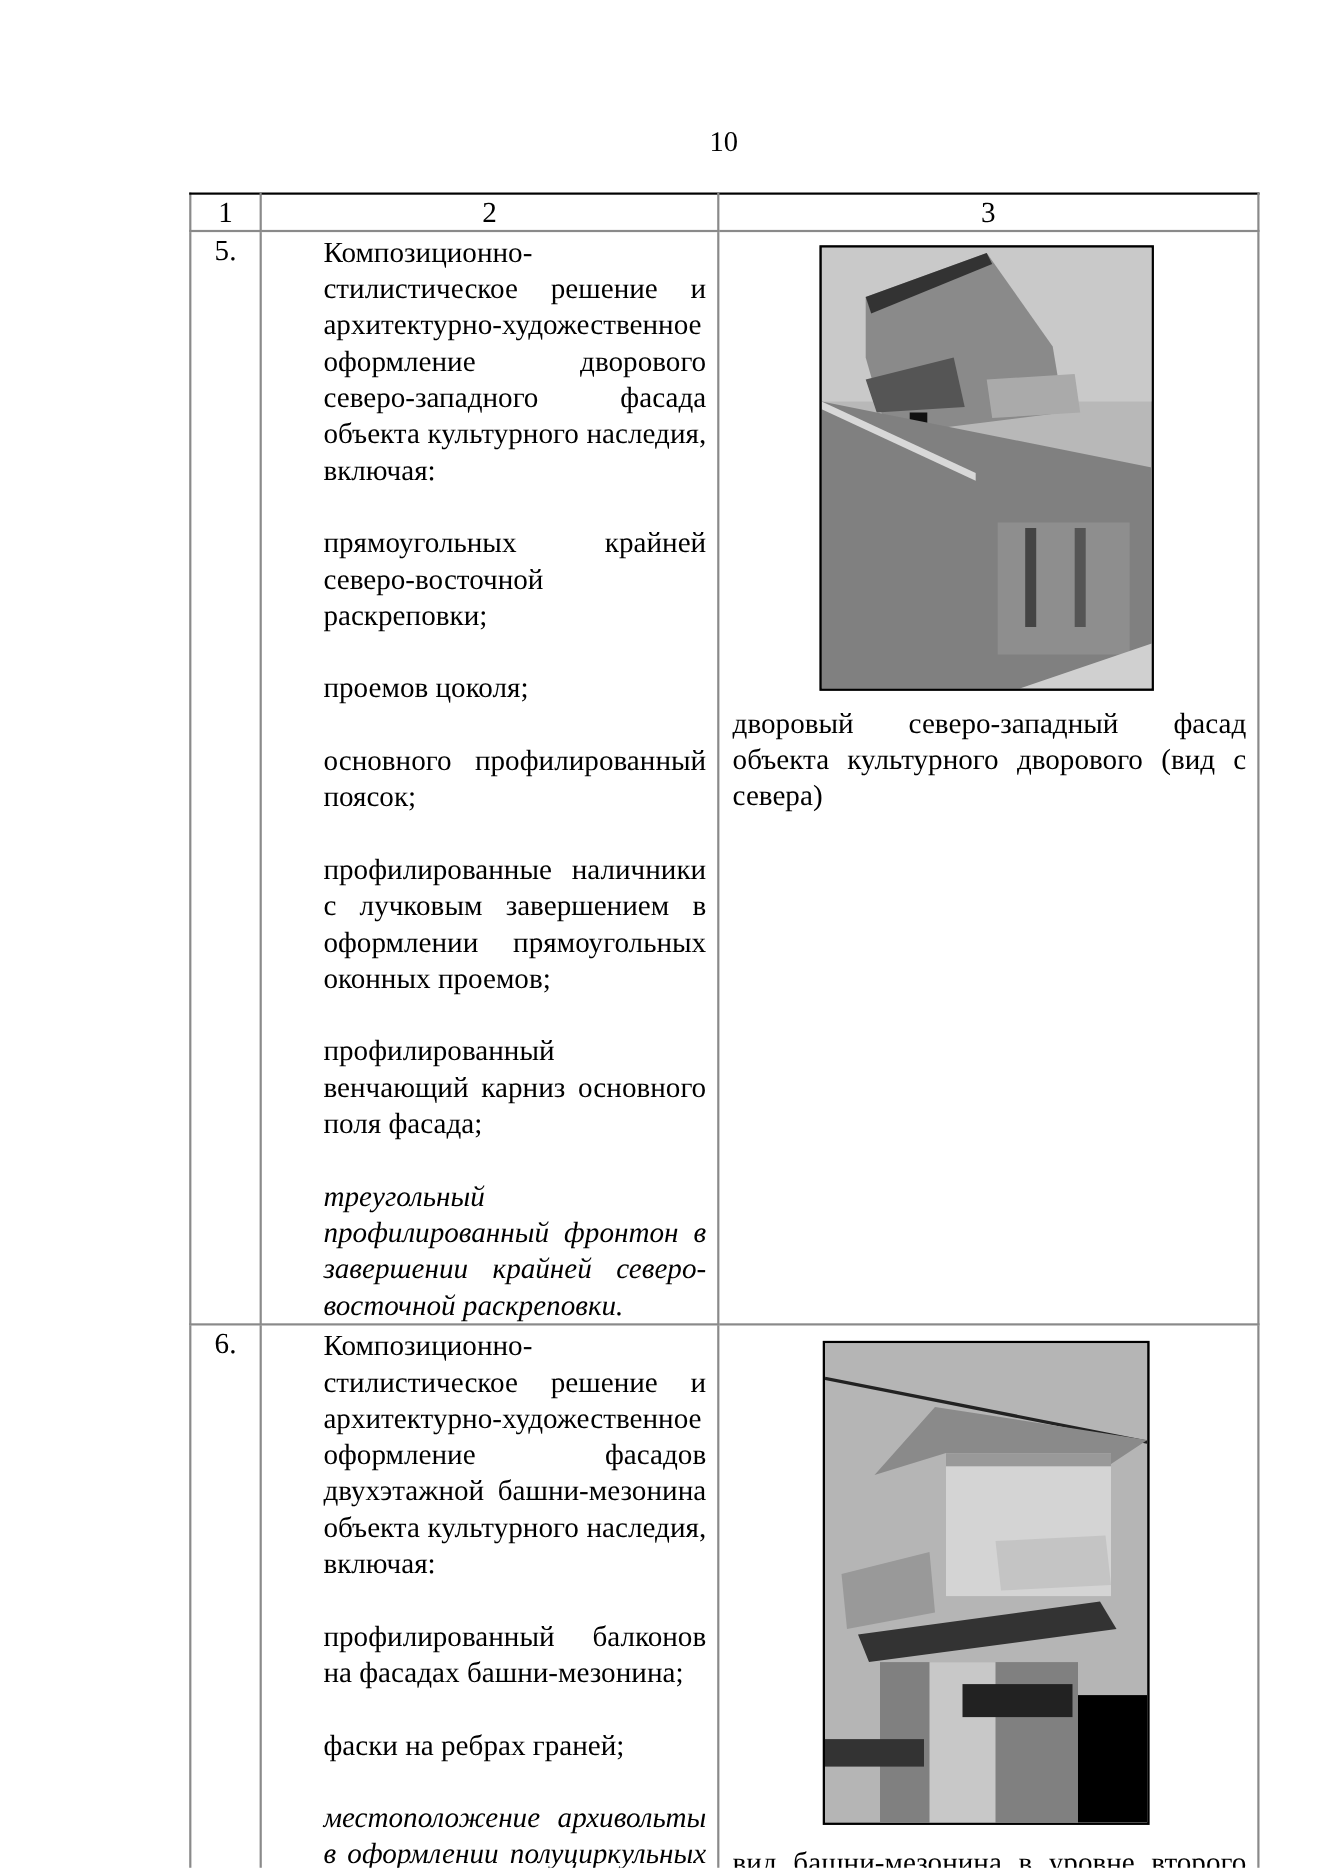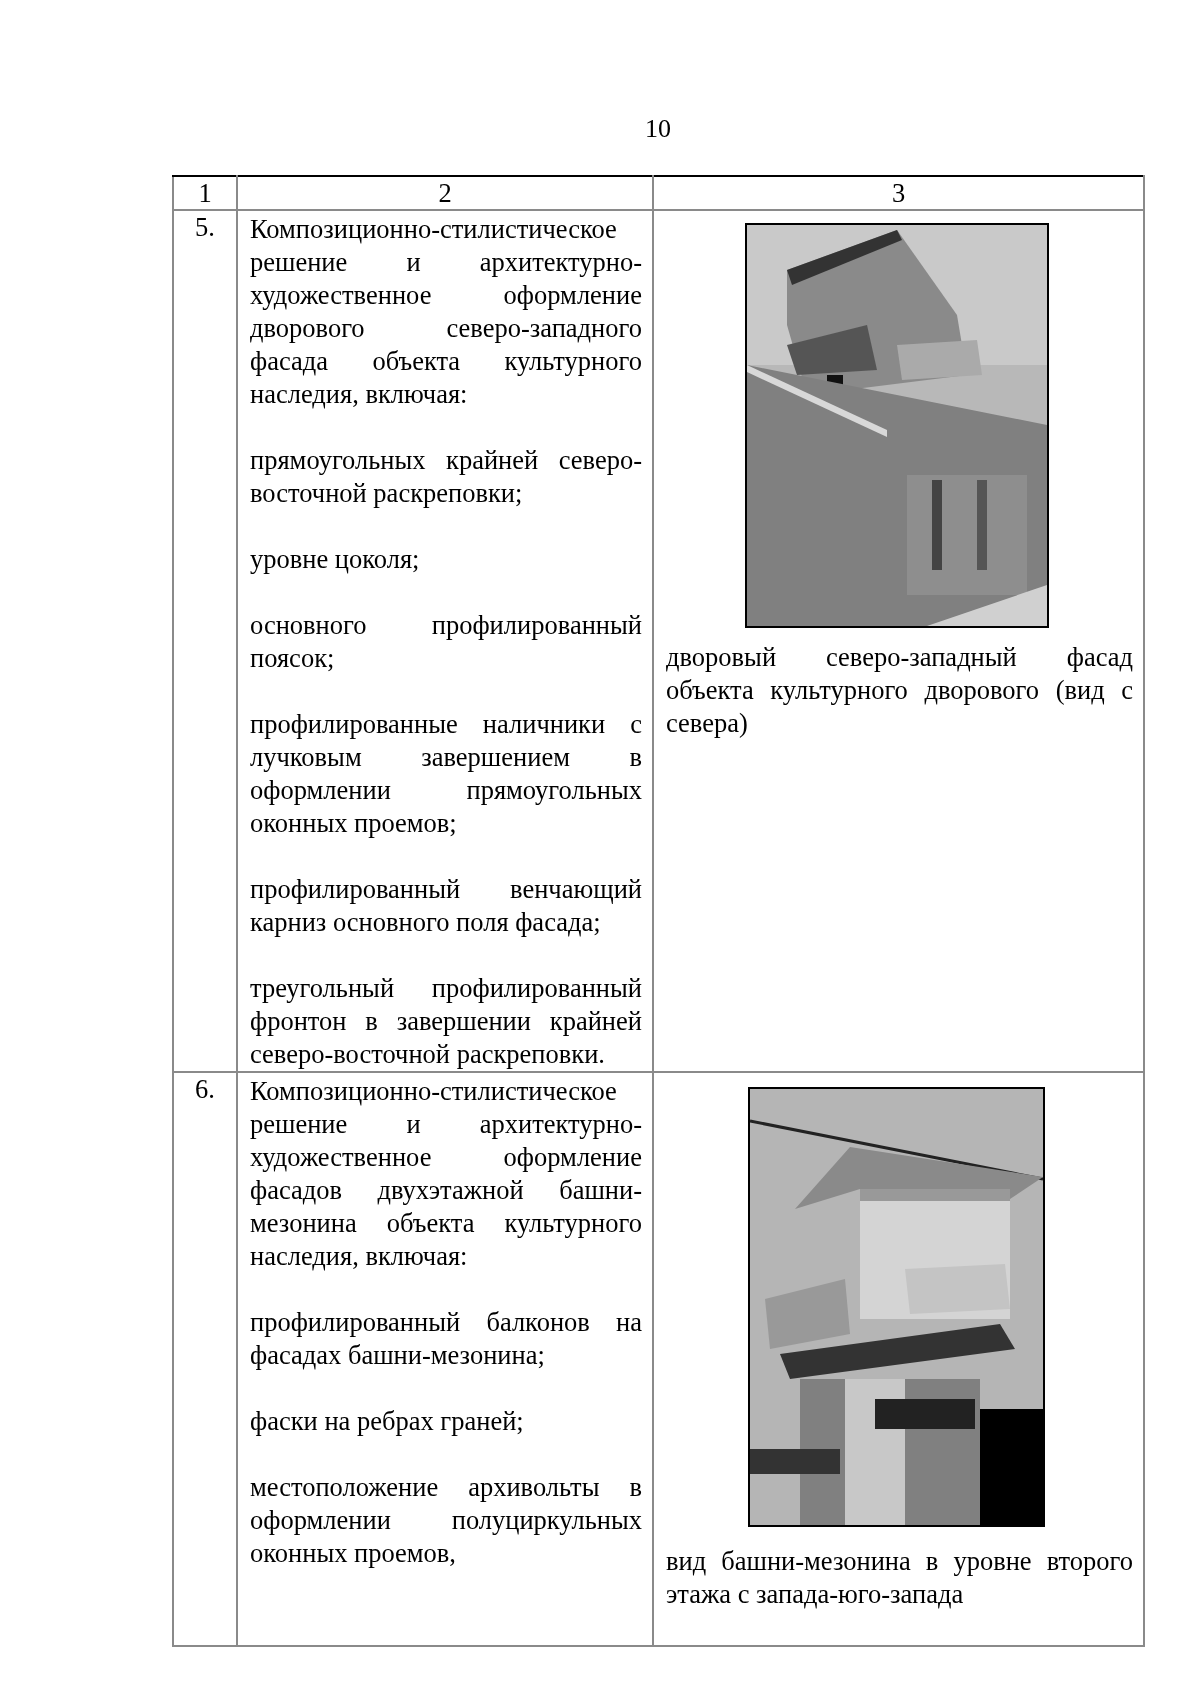--- a/index.html
+++ b/index.html
@@ -4,23 +4,23 @@
 <style>
   html, body { margin:0; padding:0; background:#fff; }
   body { width:1200px; height:1698px; position:relative; overflow:hidden;
          font-family:"Liberation Serif","DejaVu Serif",serif; color:#000; }
   .page-num { position:absolute; top:114px; left:0; width:1316px; text-align:center; font-size:26px; }
   table.main { position:absolute; left:172px; top:175px; width:971px; border-collapse:collapse; table-layout:fixed; }
   table.main td { border:2px solid #8a8a8a; vertical-align:top; padding:0; font-size:26.5px; line-height:33px; }
   table.main tr.hdr td { text-align:center; height:32px; line-height:32px; border-top-color:#000; }
   .c1 { width:64px; } .c2 { width:416px; } .c3 { width:491px; }
   td.num { text-align:center; }
-  .txt { padding:2px 10px 0 12px; text-align:justify; }
+  .txt { padding:2px 10px 0 12px; text-align:justify;margin-left:44px; }
   .txt p { margin:0 0 33px 0; text-align:justify; text-align-last:left; }
-  .txt p:last-child { margin-bottom:0; }
+  .txt p:last-child { margin-bottom:0;font-style:italic; }
   .photo-cell { position:relative; }
   .photo { position:absolute; border:2px solid #000; box-sizing:border-box; overflow:hidden; background:#7f7f7f; }
   .caption { position:absolute; left:12px; right:10px; text-align:justify; text-align-last:left; }
   .spread { text-align-last:justify; }
 </style>
 </head>
 <body>
 
 <div class="page-num">10</div>
 
@@ -36,21 +36,21 @@
     <td>2</td>
     <td>3</td>
   </tr>
 
   <tr style="height:844px">
     <td class="num">5.</td>
     <td>
       <div class="txt">
         <p>Композиционно-стилистическое решение и архитектурно-художественное оформление дворового северо-западного фасада объекта культурного наследия, включая:</p>
         <p>прямоугольных крайней северо-восточной раскреповки;</p>
-        <p>уровне цоколя;</p>
+        <p>проемов цоколя;</p>
         <p>основного профилированный поясок;</p>
         <p>профилированные наличники с лучковым завершением в оформлении прямоугольных оконных проемов;</p>
         <p>профилированный венчающий карниз основного поля фасада;</p>
         <p>треугольный профилированный фронтон в завершении крайней северо-восточной раскреповки.</p>
       </div>
     </td>
     <td class="photo-cell">
       <div class="photo" style="left:91px; top:12px; width:304px; height:405px;" title="дворовый северо-западный фасад, фотография">
         <svg width="300" height="401" viewBox="0 0 300 401">
           <rect width="300" height="401" fill="#b8b8b8"></rect>

